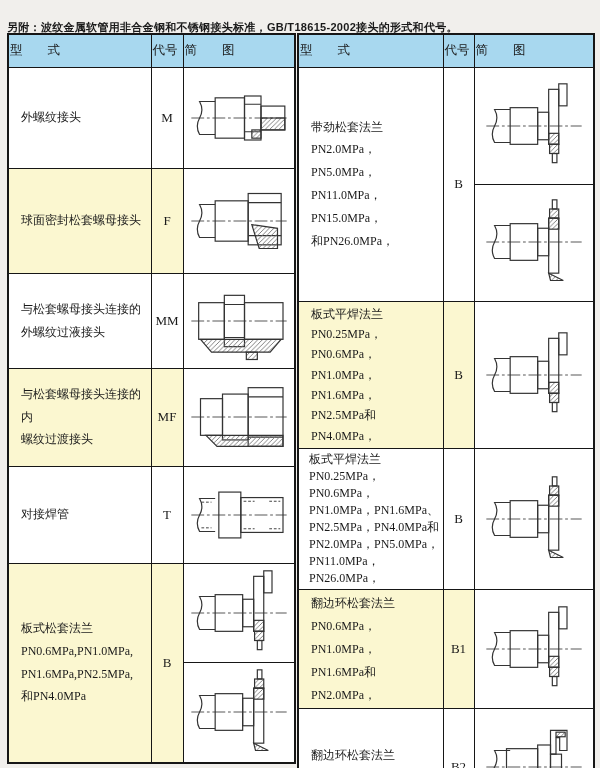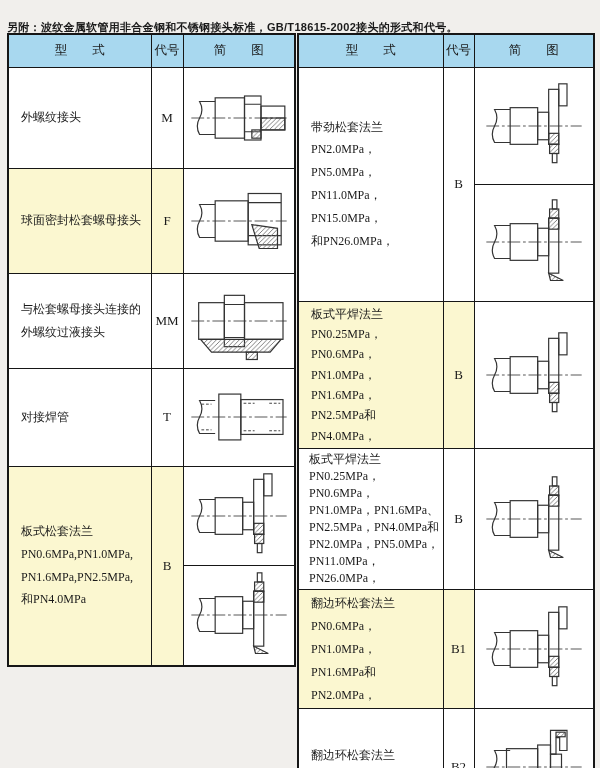--- a/index.html
+++ b/index.html
@@ -25,21 +25,21 @@
   th,td{
     border:1.5px solid #161616;
     box-sizing:border-box;
     overflow:hidden;
   }
   table{border:2px solid #161616;}
   thead tr{height:33px;}
   th{
     background:var(--header-bg,#a8d8ef);
     font-weight:normal;font-size:12.5px;
-    text-align:center;vertical-align:middle;
+    text-align:left;vertical-align:middle;
     font-family:"Liberation Sans", sans-serif;
   }
   td.type{
     font-family:"Liberation Serif", serif;
     font-size:12px;line-height:1.9;
     padding:2px 3px 2px 12px;
     vertical-align:middle;
     white-space:pre-line;
   }
   td.type.lh-med{line-height:1.7;}
@@ -151,20 +151,44 @@
                   <path d="M0 5L5 0" stroke="#777" stroke-width="1"></path>
                 </pattern>
               </defs>
               <g fill="none" stroke="#333" stroke-width="1.3">
                 <rect x="12" y="28" width="28" height="40"></rect>
                 <rect x="40" y="20" width="22" height="56"></rect>
                 <path d="M40 30 H62 M40 66 H62"></path>
                 <rect x="62" y="28" width="42" height="40"></rect>
                 <path d="M14 68 L102 68 L90 82 L26 82 Z" fill="url(#hp)"></path>
                 <rect x="64" y="82" width="12" height="8" fill="url(#hp)"></rect>
+                <path stroke-width="0.9" stroke-dasharray="14 3 3 3" d="M4 48 H108"></path>
+              </g>
+            </svg>
+          </div>
+      </td>
+    </tr>
+    <tr>
+      <td class="type hl">与松套螺母接头连接的内
+螺纹过渡接头</td>
+      <td class="code hl">MF</td>
+      <td class="diag">
+        <div class="dwrap">
+            <svg viewBox="0 0 112 96" width="104" height="88" xmlns="http://www.w3.org/2000/svg">
+              <defs>
+                <pattern id="hp" width="5" height="5" patternUnits="userSpaceOnUse">
+                  <path d="M0 5L5 0" stroke="#777" stroke-width="1"></path>
+                </pattern>
+              </defs>
+              <g fill="none" stroke="#333" stroke-width="1.3">
+                <rect x="14" y="28" width="24" height="40"></rect>
+                <rect x="38" y="23" width="28" height="50"></rect>
+                <rect x="66" y="16" width="38" height="64"></rect>
+                <path d="M66 26 H104 M66 70 H104"></path>
+                <path d="M20 68 L104 68 L104 80 L32 80 Z" fill="url(#hp)"></path>
                 <path stroke-width="0.9" stroke-dasharray="14 3 3 3" d="M4 48 H108"></path>
               </g>
             </svg>
           </div>
       </td>
     </tr>
     <tr>
       <td class="type">对接焊管</td>
       <td class="code">T</td>
       <td class="diag">

